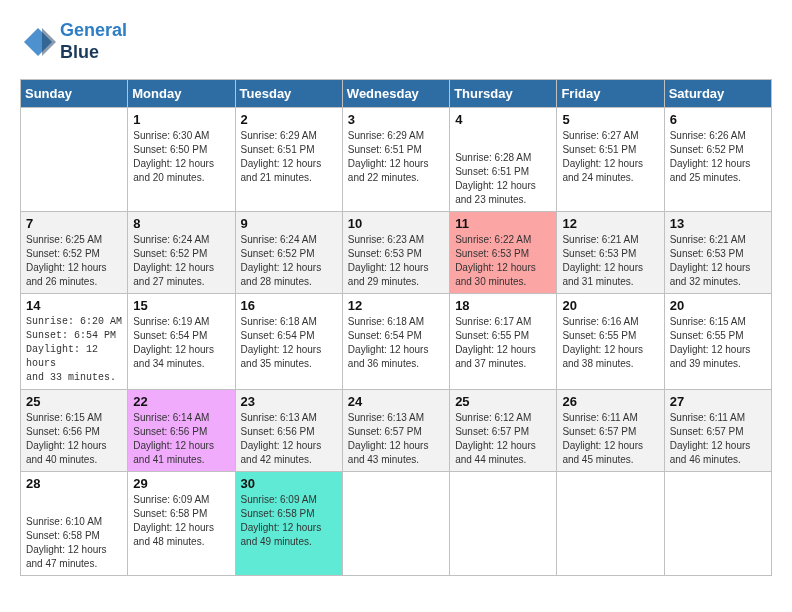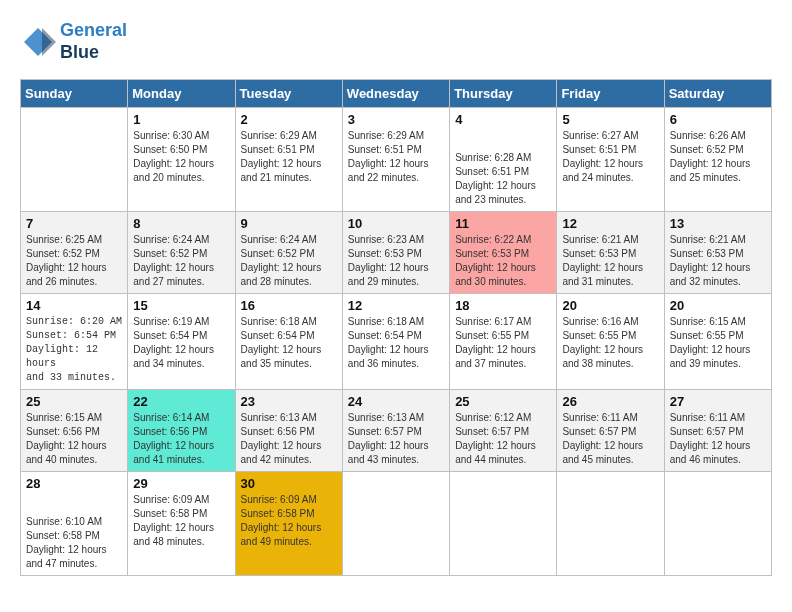--- a/index.html
+++ b/index.html
@@ -271,21 +271,21 @@
         </td>
       </tr>
       <tr>
         <td style="background-color: rgb(242, 242, 242);">
           <span class="day-num">25</span>
           <div class="day-info" style="white-space: pre-line;">Sunrise: 6:15 AM
 Sunset: 6:56 PM
 Daylight: 12 hours
 and 40 minutes.</div>
         </td>
-        <td style="background-color: #5eead4;">
+        <td style="background-color: #f0abfc;">
           <span class="day-num">22</span>
           <div class="day-info" style="white-space: pre-line;">Sunrise: 6:14 AM
 Sunset: 6:56 PM
 Daylight: 12 hours
 and 41 minutes.</div>
         </td>
         <td style="background-color: rgb(242, 242, 242);">
           <span class="day-num">23</span>
           <div class="day-info" style="white-space: pre-line;">Sunrise: 6:13 AM
 Sunset: 6:56 PM
@@ -329,21 +329,21 @@
 Daylight: 12 hours
 and 47 minutes.</div>
         </td>
         <td style="background-color: rgb(255, 255, 255);">
           <span class="day-num">29</span>
           <div class="day-info" style="white-space: pre-line;">Sunrise: 6:09 AM
 Sunset: 6:58 PM
 Daylight: 12 hours
 and 48 minutes.</div>
         </td>
-        <td style="background-color: #eab308;">
+        <td style="background-color: #5eead4;">
           <span class="day-num">30</span>
           <div class="day-info" style="white-space: pre-line;">Sunrise: 6:09 AM
 Sunset: 6:58 PM
 Daylight: 12 hours
 and 49 minutes.</div>
         </td>
         <td style="background-color: rgb(255, 255, 255);"></td>
         <td style="background-color: rgb(255, 255, 255);"></td>
         <td style="background-color: rgb(255, 255, 255);"></td>
         <td style="background-color: rgb(255, 255, 255);"></td>

